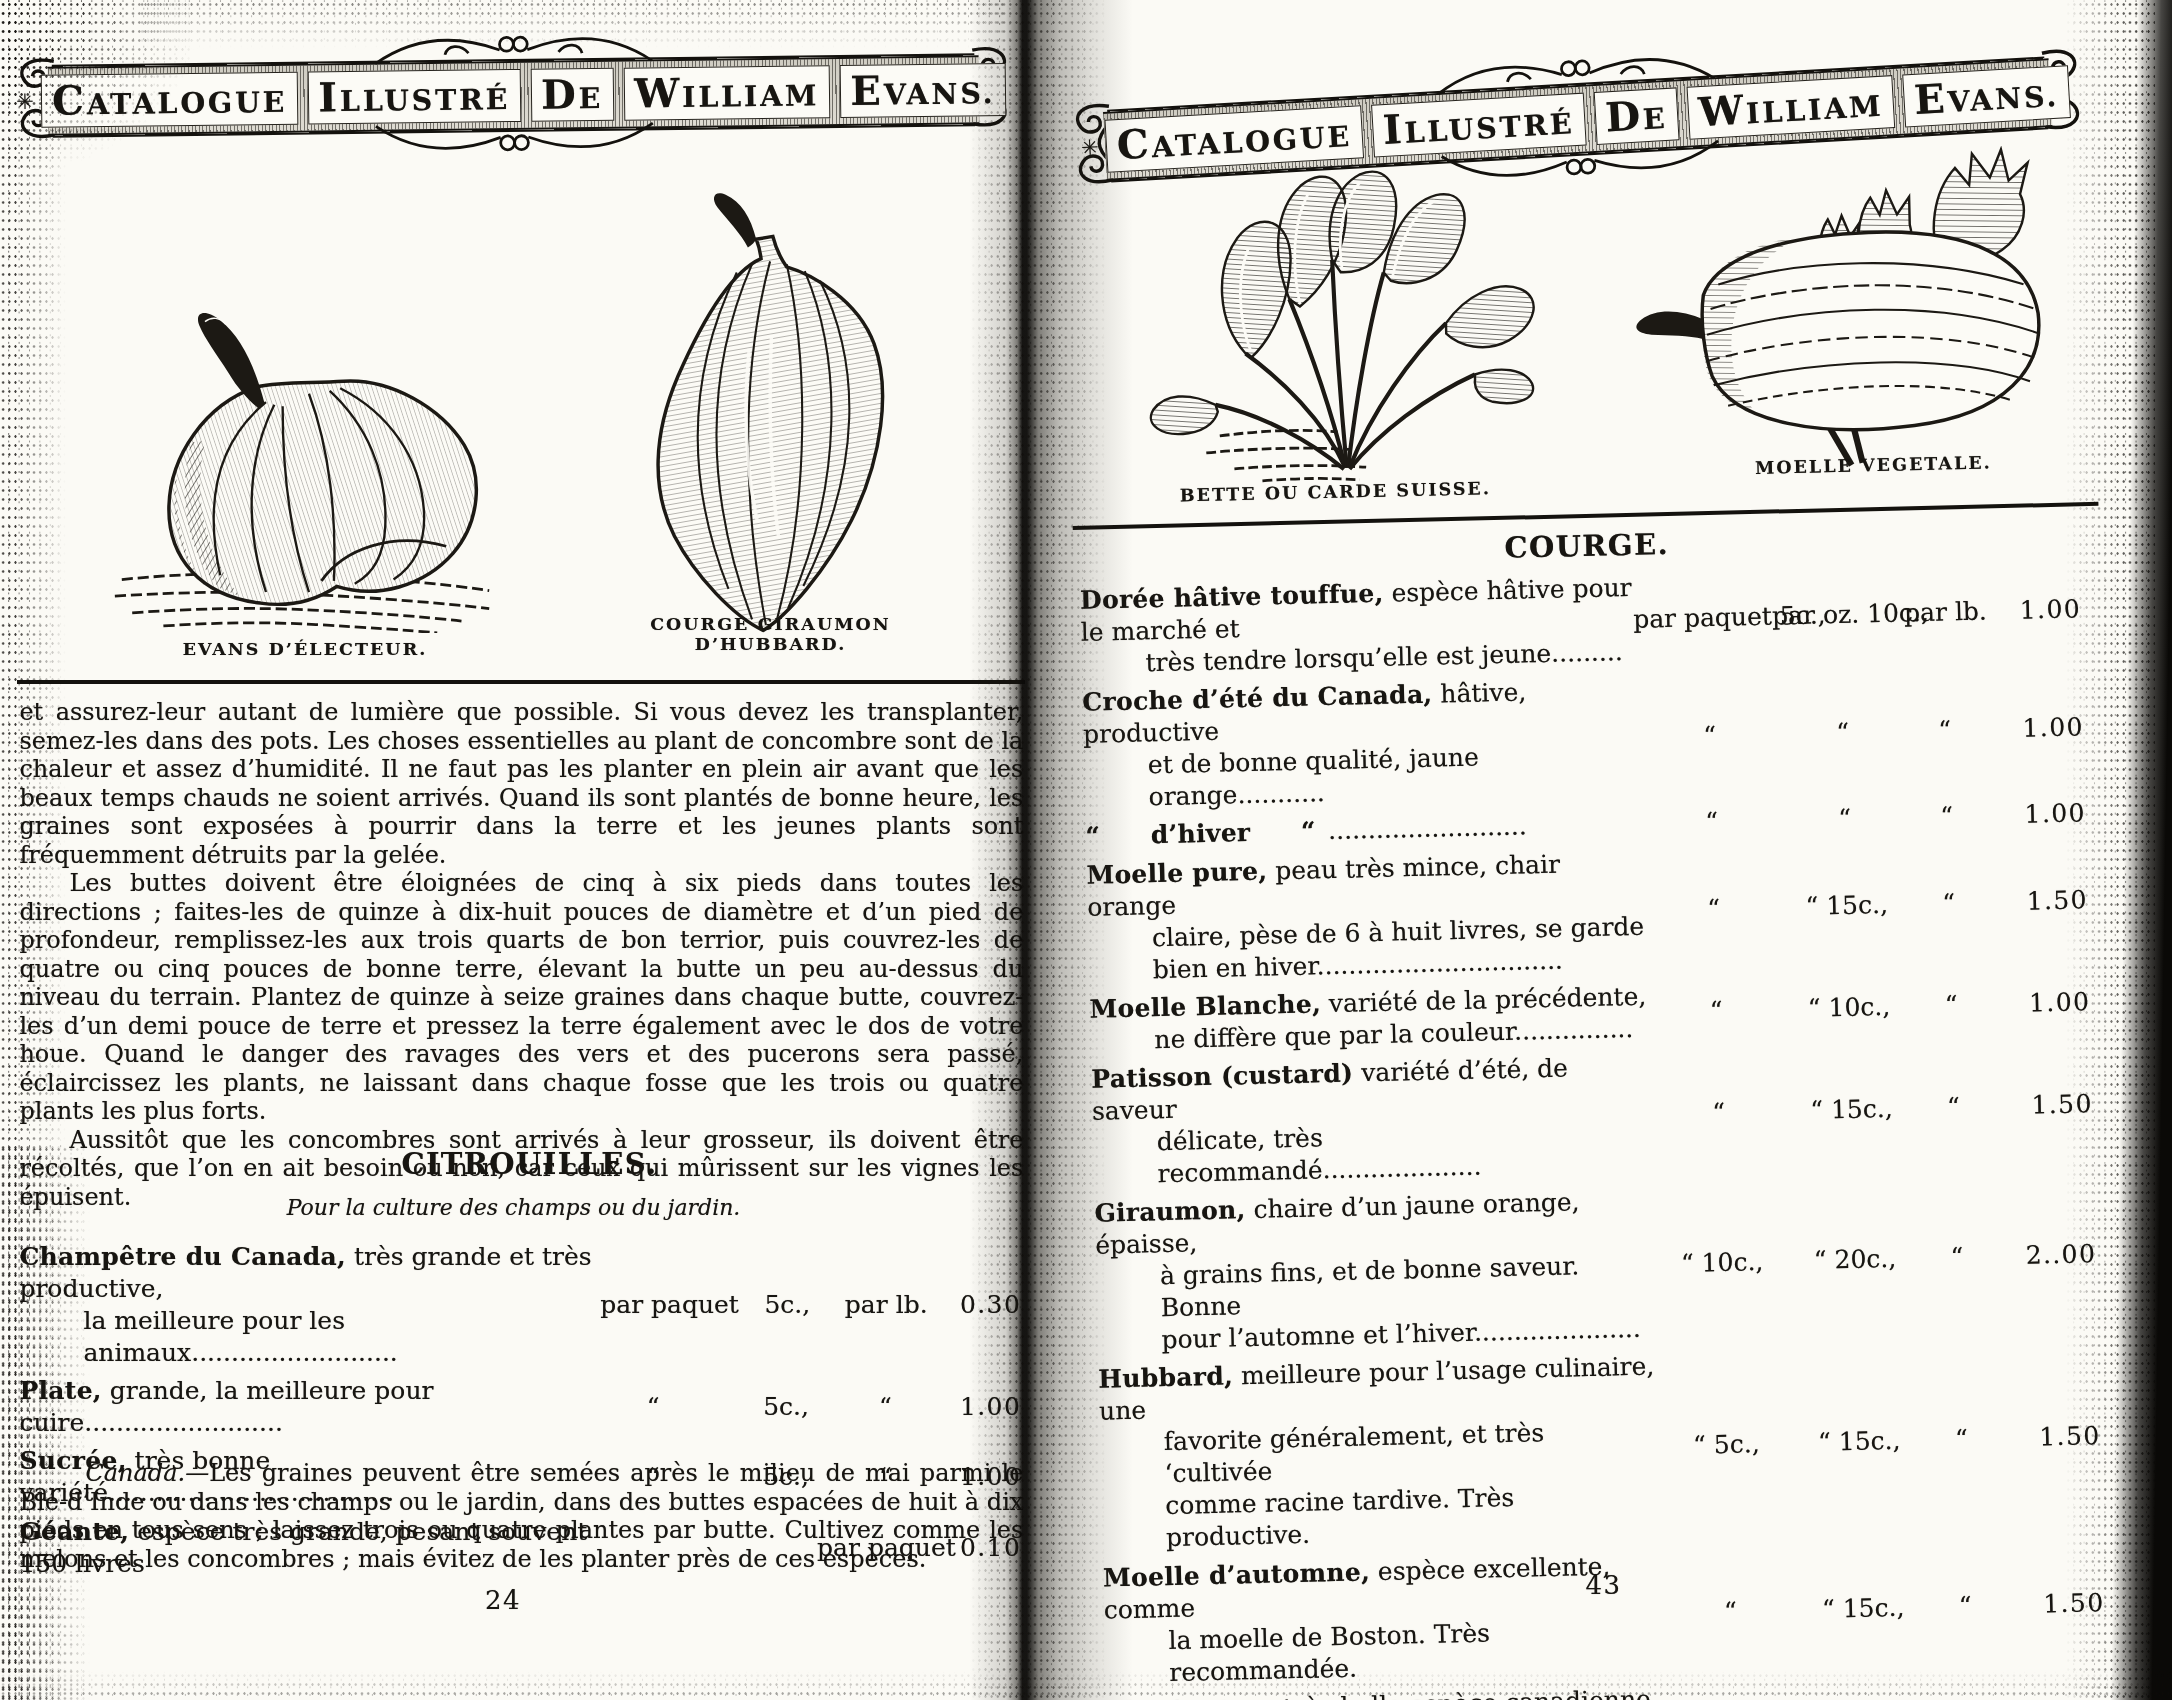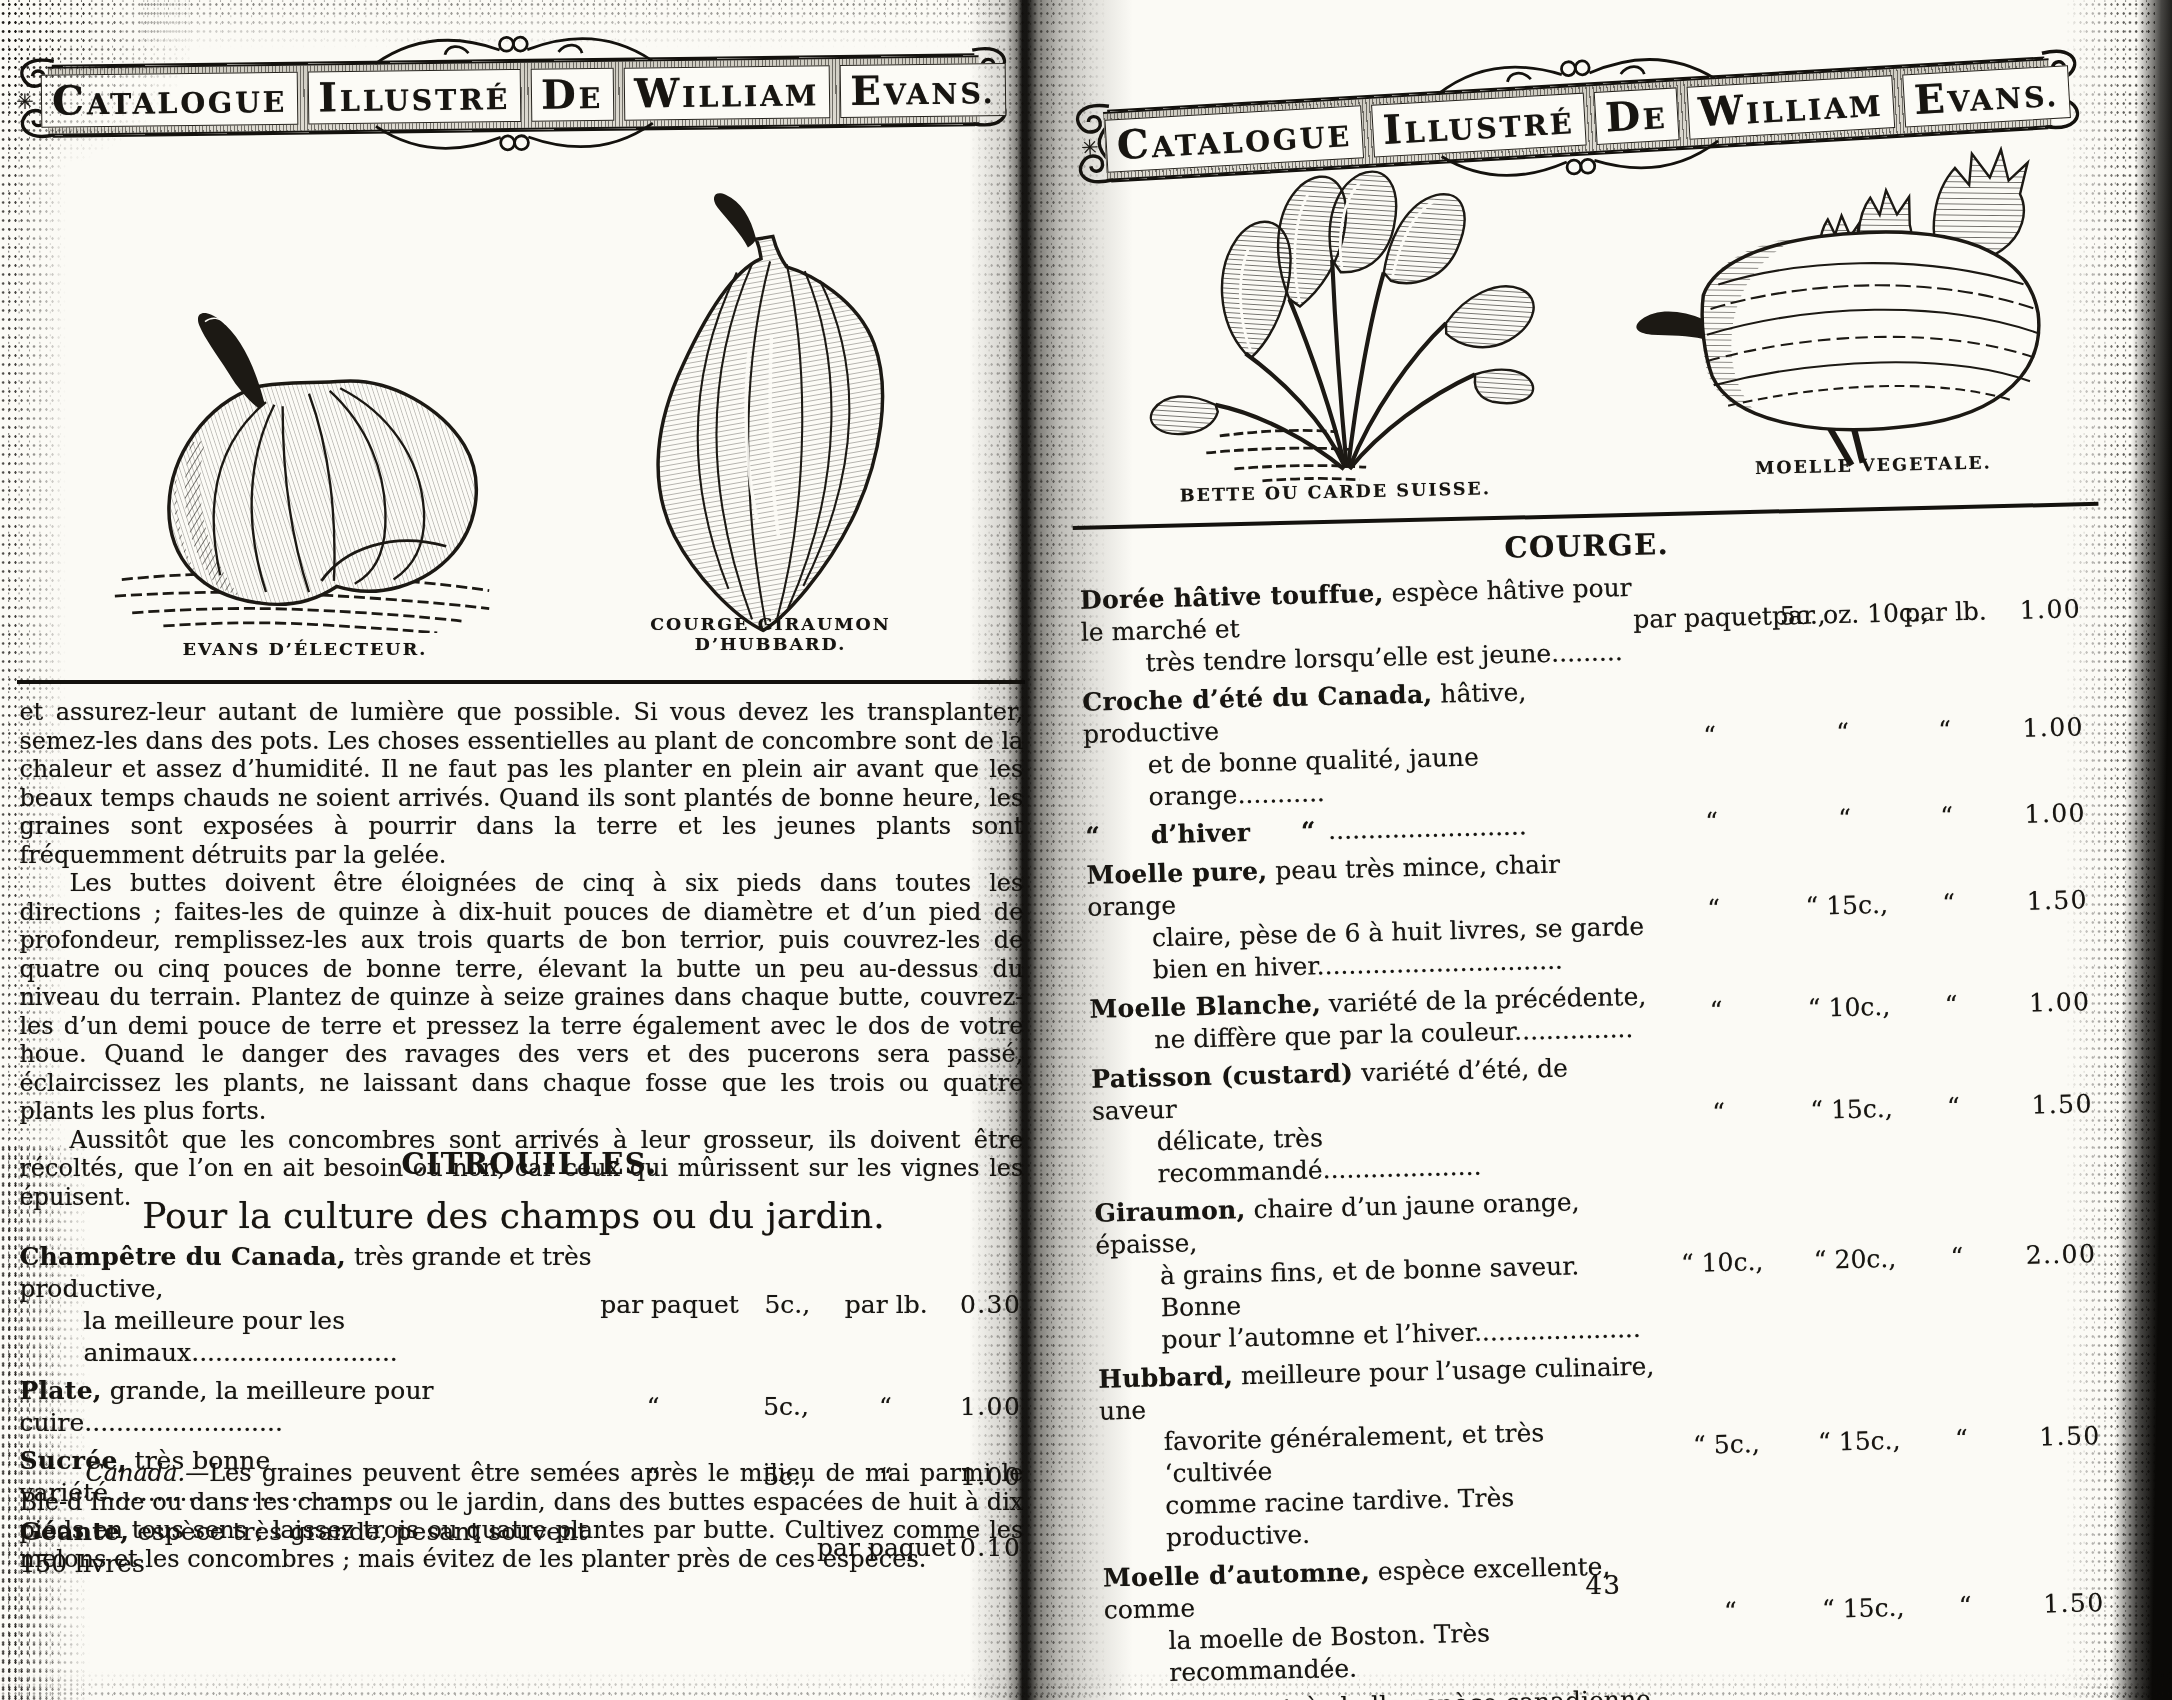--- a/index.html
+++ b/index.html
@@ -36,21 +36,21 @@
   .scroll-l{left:-4.2px;}
   .scroll-r{right:-4.2px;transform:scaleX(-1);}
   .flourish{position:absolute;left:50%;transform:translateX(-50%);}
   .flourish-top{top:-11px;}
   .flourish-bottom{top:82px;transform:translateX(-50%) scaleY(-1);}
 
   
   .caption{position:absolute;text-align:center;font-weight:bold;font-size:17.4px;letter-spacing:2.1px;}
   .rule{position:absolute;background:#14120e;}
   .sec-head{position:absolute;width:100%;text-align:center;font-weight:bold;font-size:29px;letter-spacing:1.4px;}
-  .sec-sub{position:absolute;width:100%;text-align:center;font-size:36px;}
+  .sec-sub{position:absolute;width:100%;text-align:center;font-style:italic;font-size:22px;}
 
   
   .paras{position:absolute;font-size:24px;line-height:28.5px;text-align:justify;}
   .paras p{margin:0;}
   .paras p.ind{text-indent:50px;}
 
   
   .items{position:absolute;font-size:25px;line-height:32px;}
   .row{display:flex;align-items:center;margin-bottom:6.2px;}
   .itext .l0{white-space:pre-wrap;}
@@ -270,20 +270,21 @@
       <div class="c lc2"></div>
       <div class="c lc3">par paquet</div>
       <div class="c lc4 price">0.10</div>
     </div>
   </div>
 
   <div class="culture ink" style="left:19.4px;top:1459px;width:1004px;">
     <p><span class="lead">Canada.—</span><span>Les graines peuvent être semées après le milieu de mai parmi le Blé-d’Inde ou dans les champs ou le jardin, dans des buttes espacées de huit à dix pieds en tous sens ; laissez trois ou quatre plantes par butte.  Cultivez comme les melons et les concombres ; mais évitez de les planter près de ces espèces.</span></p>
   </div>
 
+  <div class="pagenum ink" style="left:0;top:1585px;width:1006px;">24</div>
 </div>
 
 <div class="page" id="page-right">
   <div class="tilt">
 
     <div class="banner" style="left:8.3px;top:75px;width:1013px;transform:rotate(-1.9deg);">
       <svg class="flourish flourish-top" width="298" height="36" viewBox="0 0 430 52">
         <g fill="none" stroke="#14120e" stroke-width="4">
           <path d="M15,48 C70,10 130,6 195,30"></path>
             <path d="M415,48 C360,10 300,6 235,30"></path>

